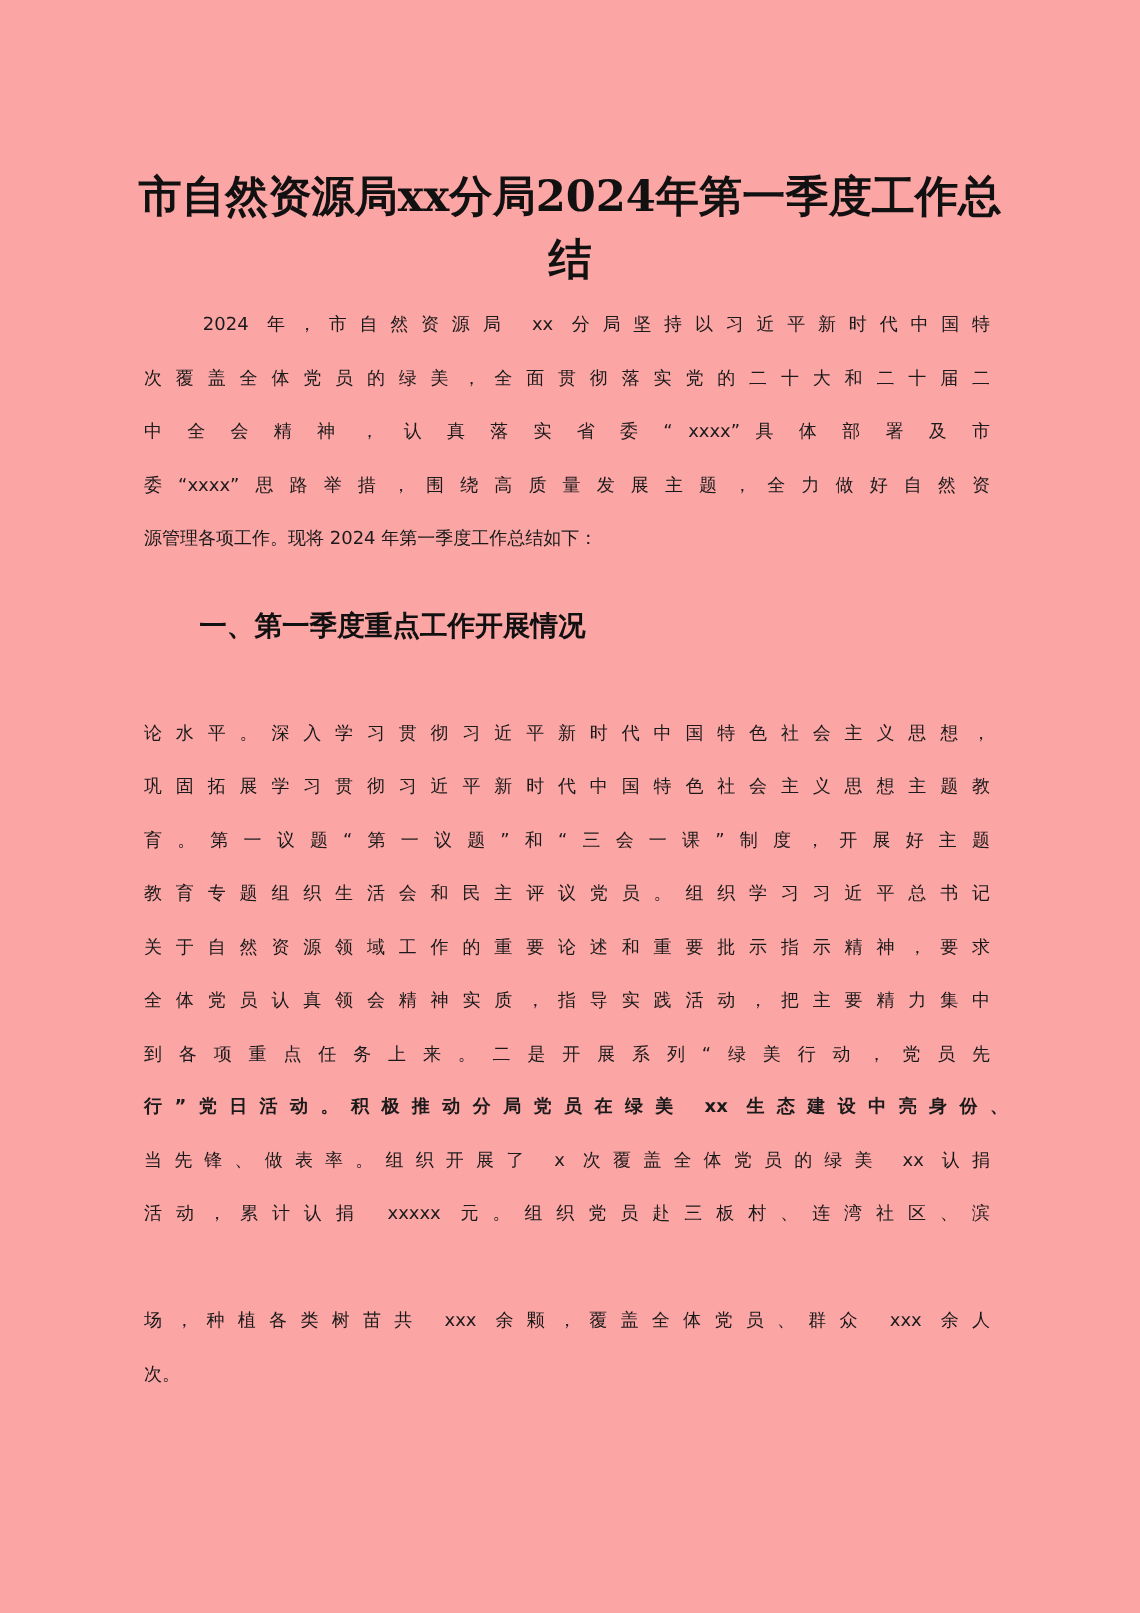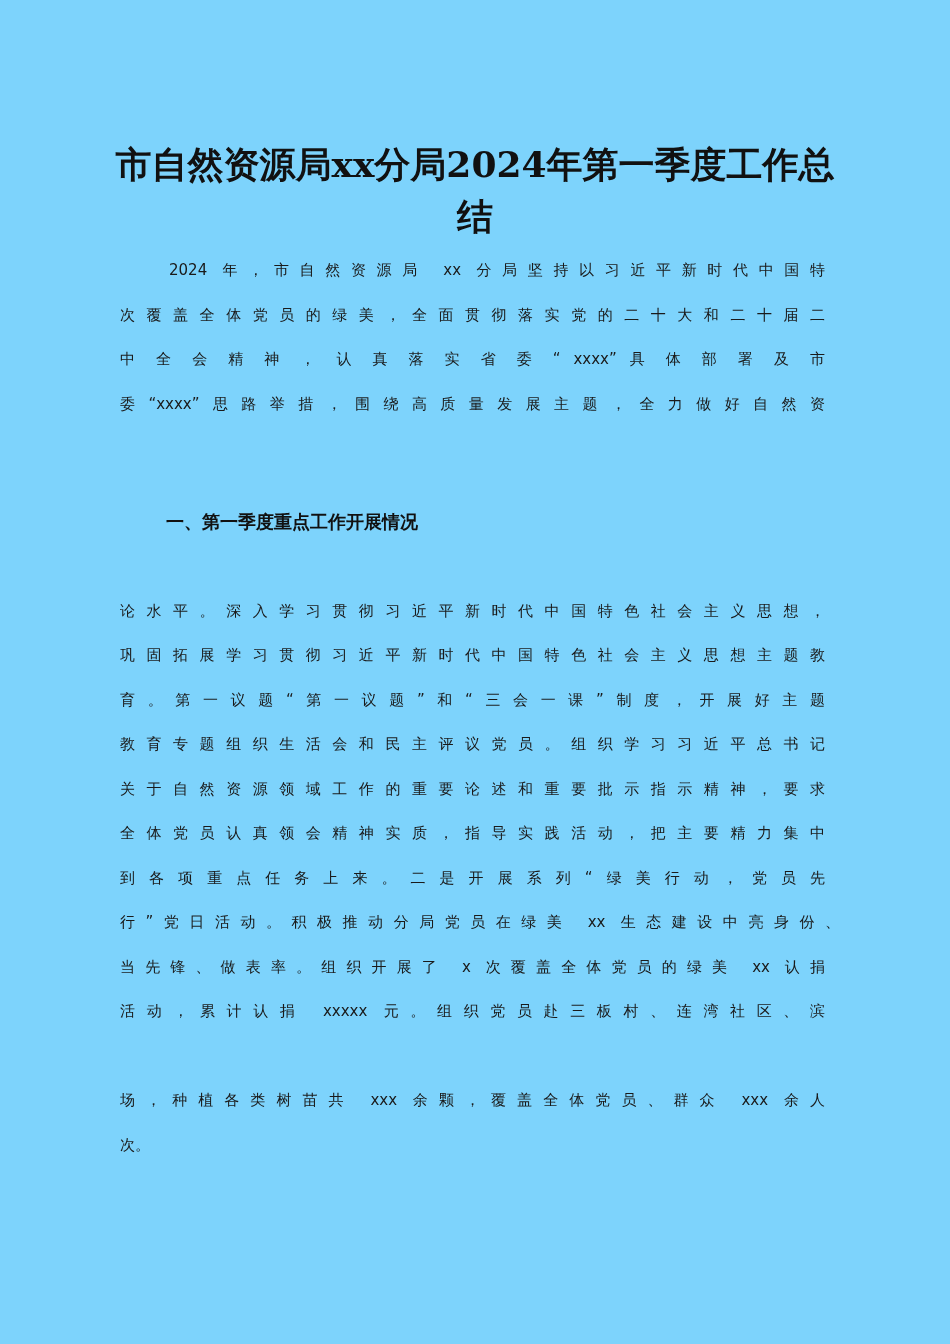--- a/index.html
+++ b/index.html
@@ -1,53 +1,54 @@
 <!DOCTYPE html>
 <html><head>
 <meta charset="utf-8">
 <style>
   html, body { margin: 0; padding: 0; background: #ffffff; }
   body { width: 950px; height: 1344px; position: relative; overflow: hidden; }
-  .page { position: absolute; left: 0; top: 0; width: 950px; height: 1344px; background: #7dd3fc; }
+  .page { position: absolute; left: 0; top: 0; width: 950px; height: 1344px; background: #fca5a5; }
   .title {
     position: absolute; left: 110px; top: 138px; width: 730px;
     text-align: center; color: #111;
     font-family: "DejaVu Serif", "Liberation Serif", serif;
     font-weight: bold; font-size: 36px; line-height: 52px;
     letter-spacing: 0px;
   }
   .line {
     position: absolute; left: 120px; width: 705px; white-space: nowrap;
     font-family: "DejaVu Sans", "Liberation Sans", sans-serif;
     font-size: 15px; color: #1a1a1a; line-height: 30px; height: 30px;
     text-align: justify; text-align-last: justify;
   }
   .line.last { text-align-last: left; }
   .line.indent { left: 169px; width: 656px; }
-  .line.wide { width: 720px; }
+  .line.wide { width: 720px; font-weight: bold; }
   .heading {
     position: absolute; left: 166px; top: 507px; white-space: nowrap;
     font-family: "DejaVu Sans", "Liberation Sans", sans-serif;
-    font-weight: bold; font-size: 18px; color: #111; line-height: 30px;
+    font-weight: bold; font-size: 23px; color: #111; line-height: 30px;
   }
 </style>
 </head>
 <body>
 
 <div class="page">
 
   <div class="title">
     <div>市自然资源局xx分局2024年第一季度工作总</div>
     <div>结</div>
   </div>
 
   <div class="line indent" style="top:255px">2024 年，市自然资源局 xx 分局坚持以习近平新时代中国特</div>
   <div class="line" style="top:300px">次覆盖全体党员的绿美，全面贯彻落实党的二十大和二十届二</div>
   <div class="line" style="top:344px">中 全 会 精 神 ， 认 真 落 实 省 委 “ xxxx” 具 体 部 署 及 市</div>
   <div class="line" style="top:389px">委“xxxx”思路举措，围绕高质量发展主题，全力做好自然资</div>
+  <div class="line last" style="top:433px">源管理各项工作。现将 2024 年第一季度工作总结如下：</div>
 
   <div class="heading">一、第一季度重点工作开展情况</div>
 
   <div class="line" style="top:596px">论水平。深入学习贯彻习近平新时代中国特色社会主义思想，</div>
   <div class="line" style="top:640px">巩固拓展学习贯彻习近平新时代中国特色社会主义思想主题教</div>
   <div class="line" style="top:685px">育。第一议题“第一议题”和“三会一课”制度，开展好主题</div>
   <div class="line" style="top:729px">教育专题组织生活会和民主评议党员。组织学习习近平总书记</div>
   <div class="line" style="top:774px">关于自然资源领域工作的重要论述和重要批示指示精神，要求</div>
   <div class="line" style="top:818px">全体党员认真领会精神实质，指导实践活动，把主要精力集中</div>
   <div class="line" style="top:863px">到各项重点任务上来。二是开展系列“绿美行动，党员先</div>

